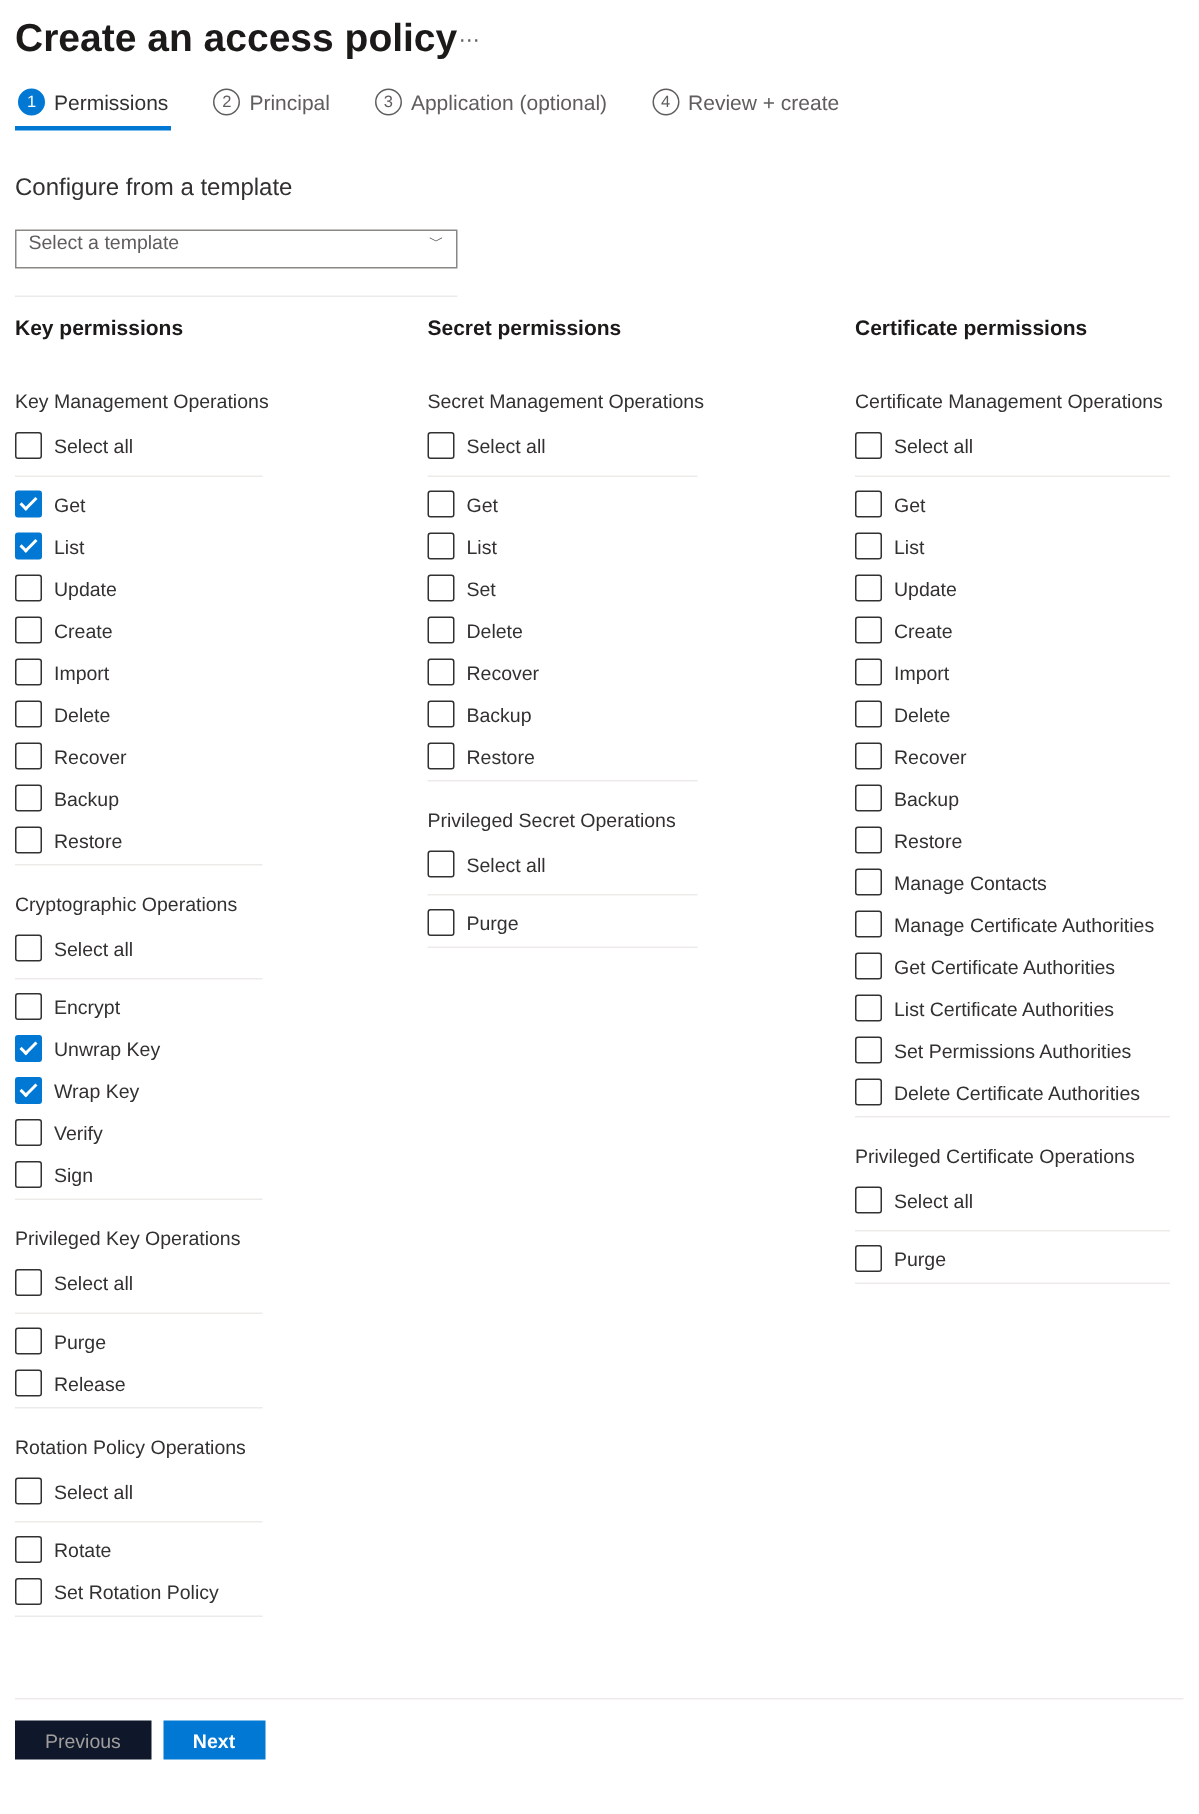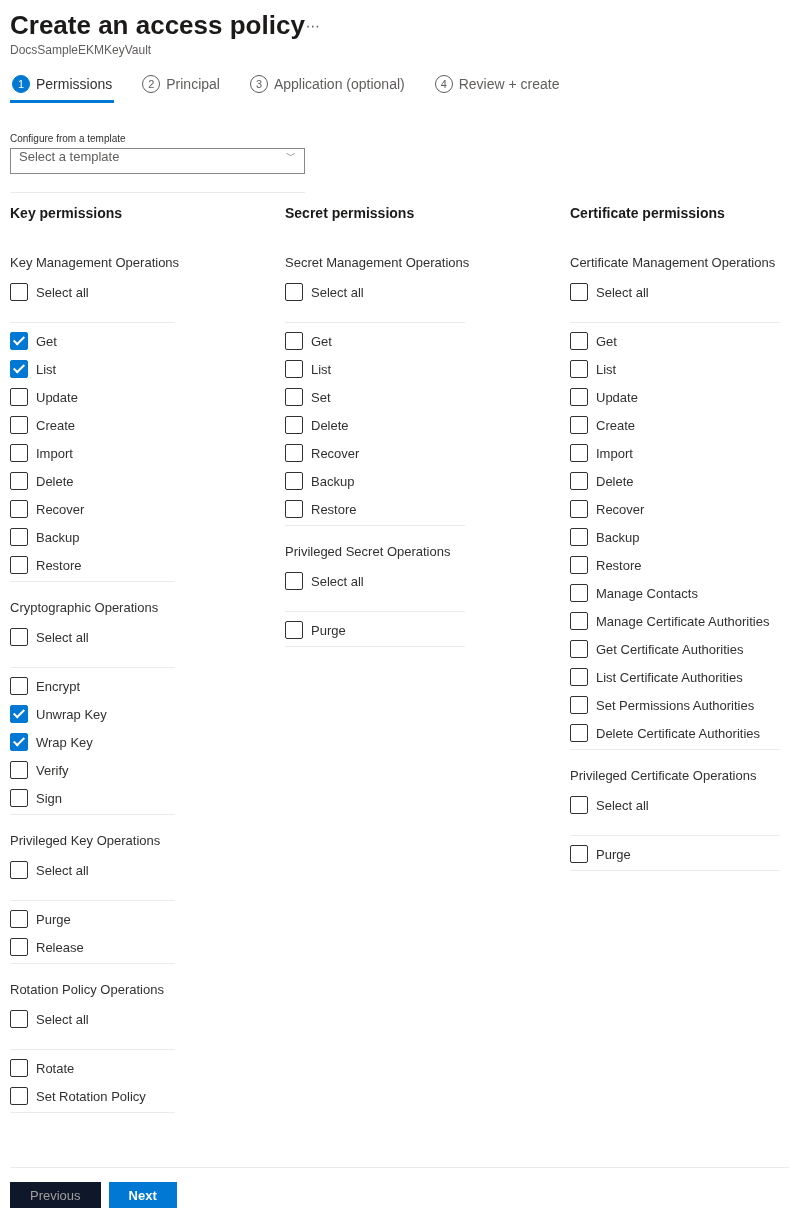--- a/index.html
+++ b/index.html
@@ -32,21 +32,21 @@
     align-items: center; justify-content: center;
     font-size: 11px; color: #605e5c;
   }
   .tab.active .num { background: #0078d4; border-color: #0078d4; color: #fff; }
   .tab.active::after {
     content: ""; position: absolute; left: 0; right: 0; bottom: 0;
     height: 3px; background: #0078d4;
   }
 
   .template-block { margin-top: 30px; }
-  .template-label { font-size: 10px; margin-bottom: 4px; color: #323130; }
+  .template-label { font-size: 16px; margin-bottom: 18px; color: #323130; }
   .template-select {
     width: 295px; height: 26px; border: 1px solid #8a8886;
     background: #fff; padding: 0 8px; font-family: inherit; font-size: 13px;
     color: #605e5c; display: flex; align-items: flex-start; justify-content: space-between;
   }
   .chevron { font-size: 10px; color: #605e5c; }
 
   hr { border: none; border-top: 1px solid #edebe9; margin: 18px 0 12px 0; width: 295px; margin-left:0;}
   hr.full { width: 100%; margin: 36px 0 14px 0; }
 
@@ -77,41 +77,40 @@
   }
   .opt .lbl { font-size: 13px; color: #323130; }
 
   .sep {
     border: none; border-top: 1px solid #edebe9;
     margin: 2px 0 2px 0; width: 165px;
   }
   .col:nth-child(2) .sep { width: 180px; }
   .col:nth-child(3) .sep { width: 210px; }
 
-  .selectall { border-bottom: 1px solid #edebe9; padding-bottom: 16px; margin-bottom: 4px; width: 165px; }
+  .selectall { border-bottom: 1px solid #edebe9; padding-bottom: 6px; margin-bottom: 4px; width: 165px; }
   .col:nth-child(2) .selectall { width: 180px; }
   .col:nth-child(3) .selectall { width: 210px; }
 
   .footer { display: flex; gap: 8px; padding: 0 0 10px 0; }
   .btn {
     height: 26px; padding: 0 20px; font-family: inherit; font-size: 13px;
     border: none; cursor: pointer;
   }
   .btn-secondary { background: #0f172a; color: #a19f9d; }
   .btn-primary { background: #0078d4; color: #fff; font-weight: 600; }
 </style>
 </head>
 <body>
 
 <div class="header">
   <div class="title-row">
     <h1 class="title">Create an access policy</h1>
     <span class="ellipsis">⋯</span>
   </div>
-  <div class="subtitle">DocsSampleEKMKeyVault</div>
 </div>
 
 <div class="tabs" id="tabs">
     <div class="tab active">
       <span class="num">1</span>
       <span>Permissions</span>
     </div>
     <div class="tab">
       <span class="num">2</span>
       <span>Principal</span>

